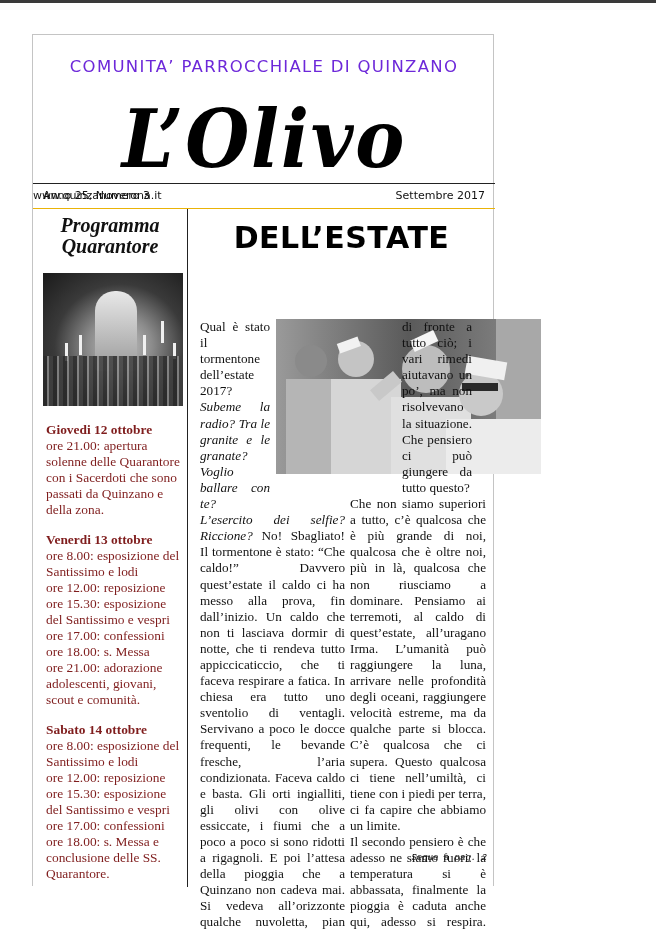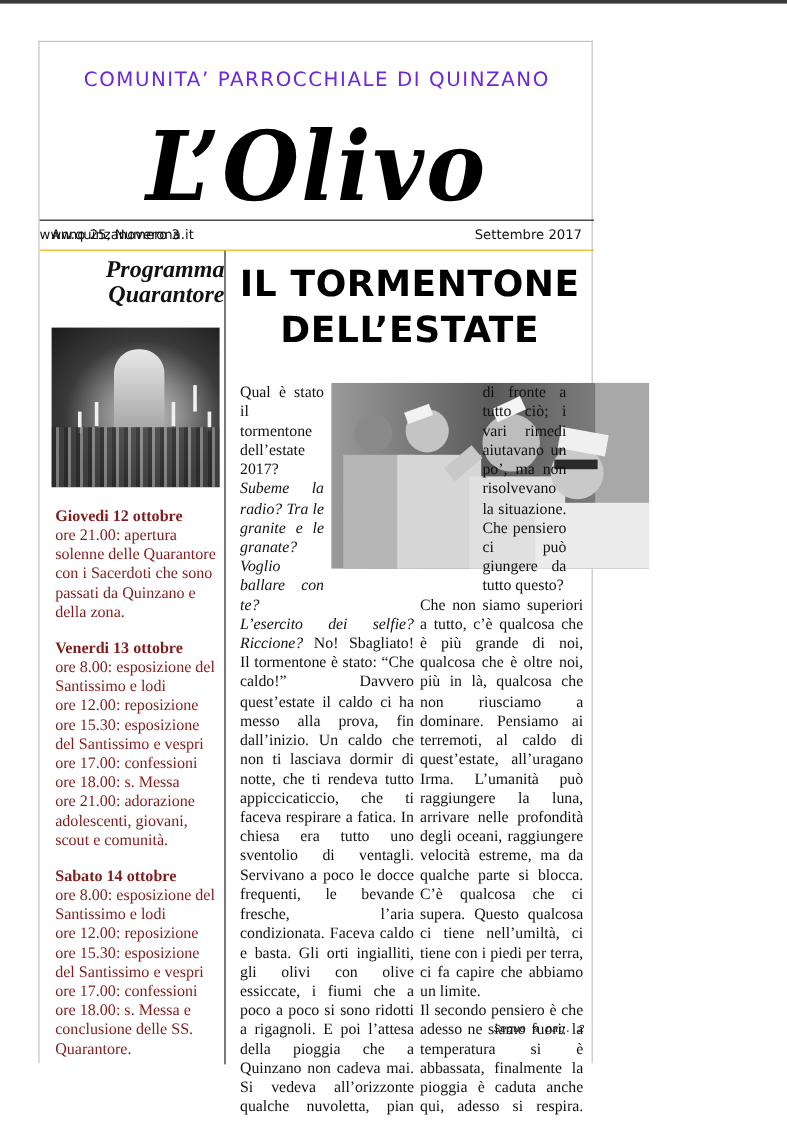--- a/index.html
+++ b/index.html
@@ -35,21 +35,21 @@
   .infobar span { position: absolute; top: 5px; }
   .info-left { left: 10px; }
   .info-mid { left: 0; width: 462px; text-align: left; }
   .info-right { right: 10px; }
 
   .sidebar {
     position: absolute; left: 0; top: 174px; width: 155px; height: 678px;
     border-right: 1px solid #222; box-sizing: border-box;
   }
   .sb-title {
-    text-align: right; font-family: "Liberation Serif", serif; font-style: italic; font-weight: bold;
+    text-align: center; font-family: "Liberation Serif", serif; font-style: italic; font-weight: bold;
     font-size: 20px; line-height: 21px; margin-top: 6px; color: #111;
   }
   .sb-photo {
     margin: 16px 0 0 10px; width: 140px; height: 133px; position: relative; overflow: hidden;
     background: radial-gradient(ellipse at 55% 55%, #c9c9c9 0%, #8a8a8a 30%, #3a3a3a 60%, #1a1a1a 100%);
   }
   .sb-photo .altar {
     position: absolute; left: 52px; top: 18px; width: 42px; height: 80px;
     background: linear-gradient(#e8e8e8, #9a9a9a); border-radius: 20px 20px 4px 4px;
   }
@@ -147,21 +147,20 @@
         <div class="sb-line"><b>ore 12.00</b><span>: reposizione</span></div>
         <div class="sb-line"><b>ore 15.30</b><span>: esposizione del Santissimo e vespri</span></div>
         <div class="sb-line"><b>ore 17.00</b><span>: confessioni</span></div>
         <div class="sb-line"><b>ore 18.00:</b><span> s. Messa e conclusione delle SS. Quarantore.</span></div>
       </div>
     </div>
   </div>
 
   <div class="main">
     <div class="headline">
-      <div>IL TORMENTONE</div>
       <div>DELL’ESTATE</div>
     </div>
 
     <svg class="photo" style="left:88px;top:110px;width:265px;height:155px;position:absolute" viewBox="0 0 265 155">
       <defs>
         <linearGradient id="bg" x1="0" y1="0" x2="1" y2="0">
           <stop offset="0" stop-color="#9a9a9a"></stop>
           <stop offset="0.5" stop-color="#5a5a5a"></stop>
           <stop offset="1" stop-color="#8c8c8c"></stop>
         </linearGradient>

